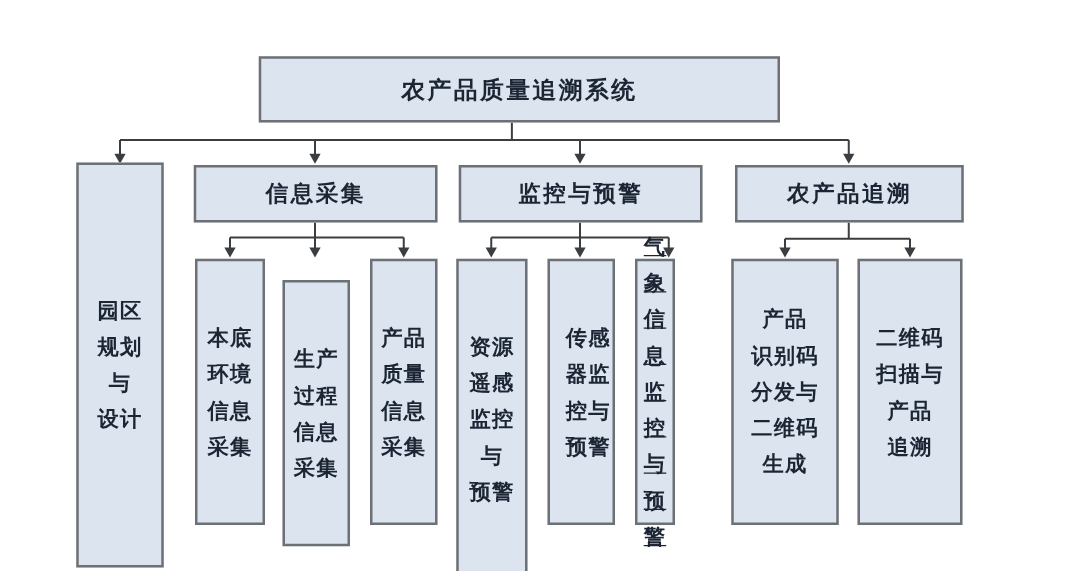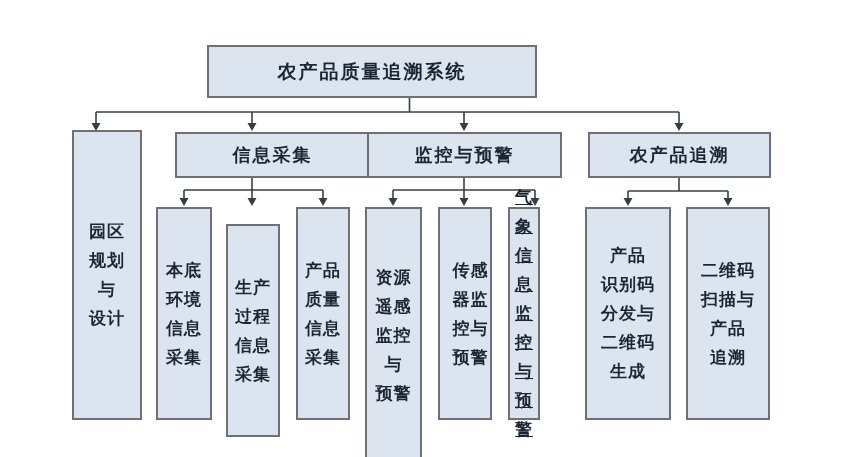--- a/index.html
+++ b/index.html
@@ -73,28 +73,28 @@
     <g>
       <path class="ln" d="M679,178 V191"></path>
       <path class="ln" d="M628,191 H728"></path>
       <path class="ln" d="M628,191 V199"></path>
       <path class="ln" d="M728,191 V199"></path>
       <path class="ah" d="M628,206 L623.5,198 L632.5,198 Z"></path>
       <path class="ah" d="M728,206 L723.5,198 L732.5,198 Z"></path>
     </g>
   </svg>
 
-  <div class="box root-box" style="left:207px;top:45px;width:330px;height:53px;">农产品质量追溯系统</div>
+  <div class="box root-box" style="left:207px;top:45px;width:417px;height:53px;">农产品质量追溯系统</div>
 
-  <div class="box leaf" style="left:72px;top:130px;width:70px;height:290px;">园区
+  <div class="box leaf" style="left:61px;top:130px;width:70px;height:324px;">园区
 规划
 与
 设计</div>
 
-  <div class="box hdr" style="left:155px;top:132px;width:195px;height:46px;margin-left:20px;">信息采集</div>
+  <div class="box hdr" style="left:155px;top:132px;width:195px;height:46px;">信息采集</div>
 
   <div class="box hdr" style="left:588px;top:132px;width:183px;height:46px;">农产品追溯</div>
 
   <div class="box hdr" style="left:367px;top:132px;width:195px;height:46px;">监控与预警</div>
 
   <div class="box leaf" style="left:156px;top:207px;width:56px;height:213px;text-align:center;">本底
 环境
 信息
 采集</div>
 

